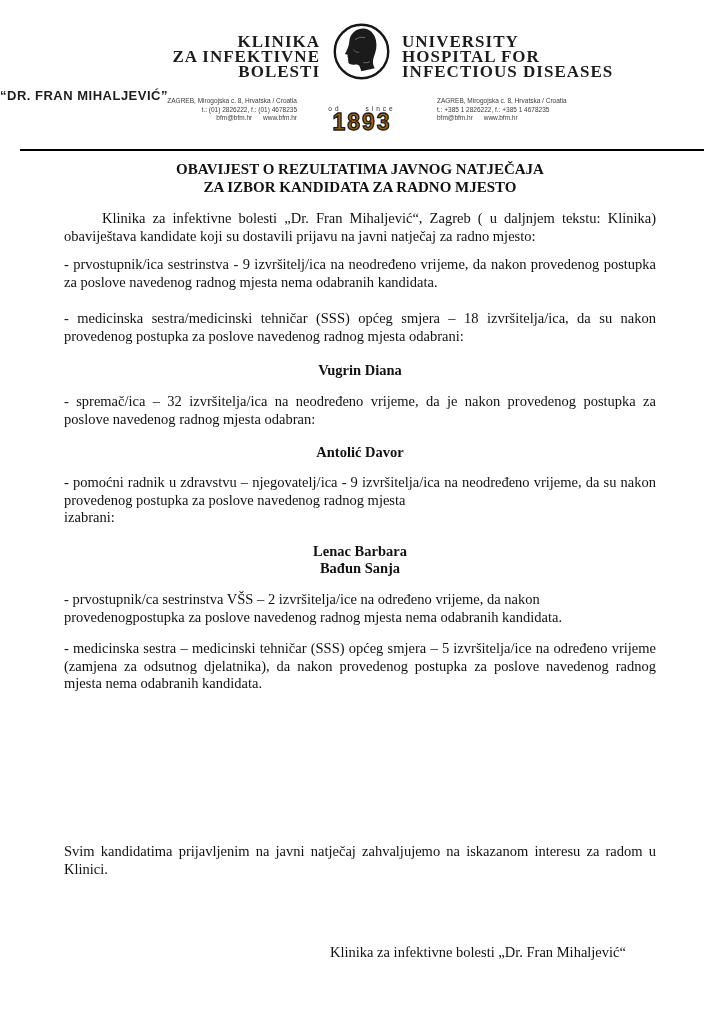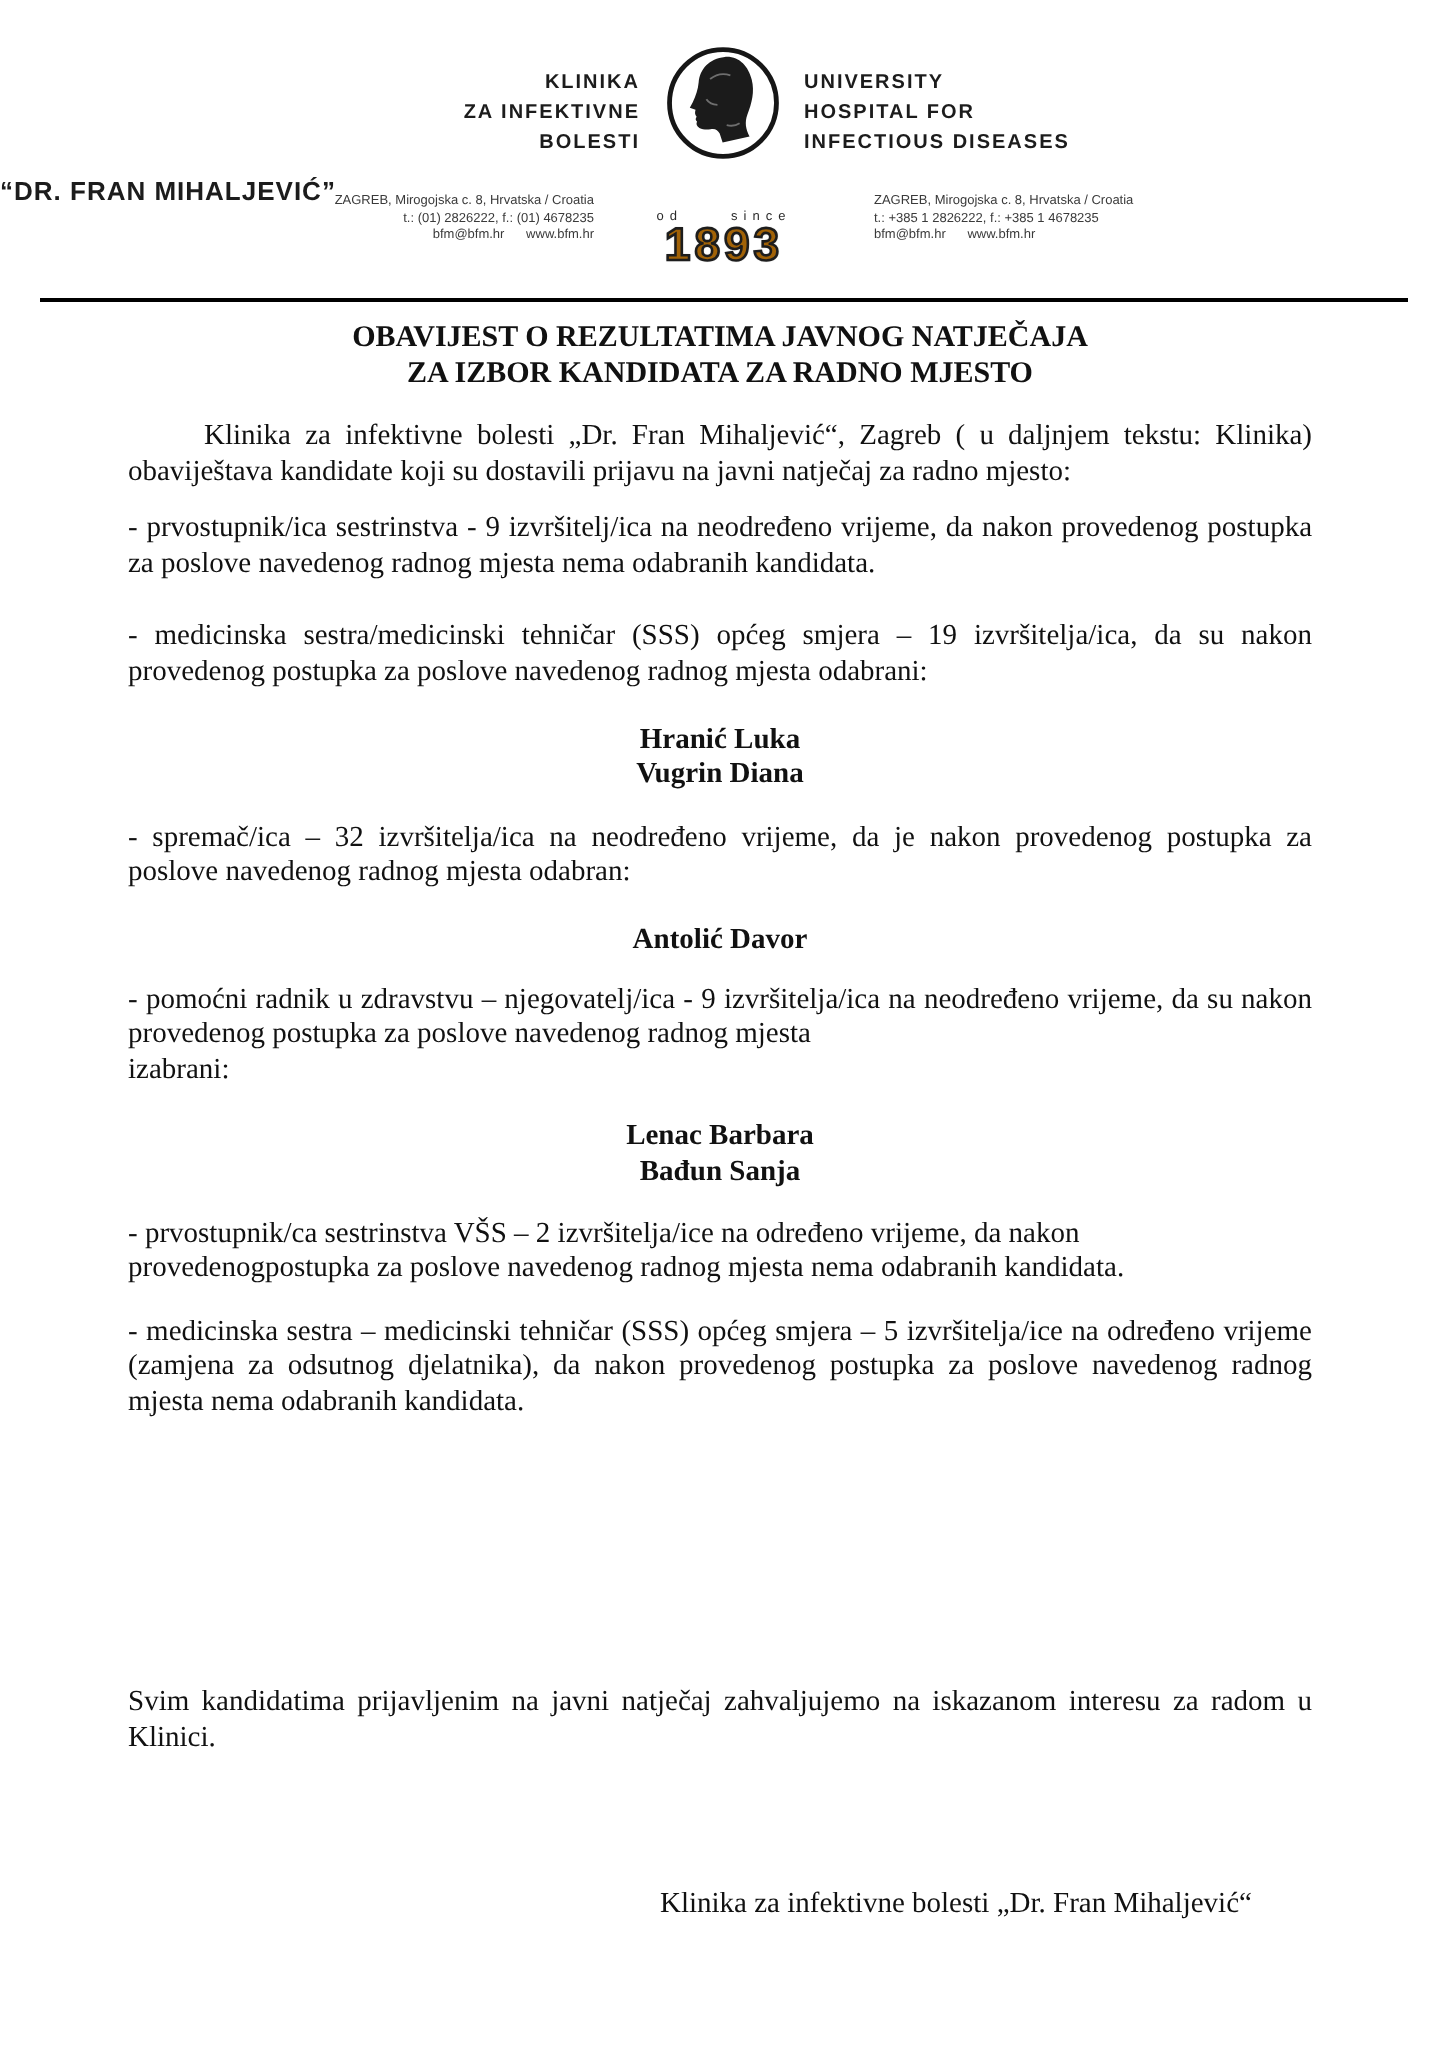--- a/index.html
+++ b/index.html
@@ -5,22 +5,22 @@
   html,body{margin:0;padding:0;background:#e8e8e8;}
   .page{
     position:relative;width:724px;height:1024px;margin:0 auto;
     background:#ffffff;color:#111;
     font-family:"Liberation Serif", serif;
     overflow:hidden;
   }
   
   .lh-name{
     position:absolute;top:34px;
-    font-family:Liberation Sans, sans-serif;
-    font-weight:700;font-size:10px;line-height:15px;letter-spacing:1px;color:#1c1c1c;
+    font-family:Liberation Serif, serif;
+    font-weight:700;font-size:17px;line-height:15px;letter-spacing:1px;color:#1c1c1c;
   }
   .lh-name.hr{right:404px;text-align:right;}
   .lh-name.en{left:402px;text-align:left;}
   .logo{position:absolute;left:332px;top:22px;width:59px;height:59px;}
   .founder{
     position:absolute;top:88px;left:0;width:100%;
     font-family:"Liberation Sans", sans-serif;font-weight:700;font-size:13px;letter-spacing:.5px;color:#1c1c1c;
   }
   .contact{
     position:absolute;top:97px;
@@ -116,23 +116,22 @@
     <div class="doc-title">
       <div>OBAVIJEST O REZULTATIMA JAVNOG NATJEČAJA</div>
       <div>ZA IZBOR KANDIDATA ZA RADNO MJESTO</div>
     </div>
 
 
     <p class="para p-intro">Klinika za infektivne bolesti „Dr. Fran Mihaljević“, Zagreb ( u daljnjem tekstu: Klinika) obaviještava kandidate koji su dostavili prijavu na javni natječaj za radno mjesto:</p>
 
     <p class="para p-1">- prvostupnik/ica sestrinstva - 9 izvršitelj/ica na neodređeno vrijeme, da nakon provedenog postupka za poslove navedenog radnog mjesta nema odabranih kandidata.</p>
 
-    <p class="para p-2">- medicinska sestra/medicinski tehničar (SSS) općeg smjera – 19 izvršitelja/ica, da su nakon provedenog postupka za poslove navedenog radnog mjesta odabrani:</p>
+    <p class="para p-2">- medicinska sestra/medicinski tehničar (SSS) općeg smjera – 18 izvršitelja/ica, da su nakon provedenog postupka za poslove navedenog radnog mjesta odabrani:</p>
     <div class="names">
-      <div>Hranić Luka</div>
       <div>Vugrin Diana</div>
     </div>
 
     <p class="para p-3">- spremač/ica – 32 izvršitelja/ica na neodređeno vrijeme, da je nakon provedenog postupka za poslove navedenog radnog mjesta odabran:</p>
     <div class="names">
       <div>Antolić Davor</div>
     </div>
 
     <p class="para p-4">- pomoćni radnik u zdravstvu – njegovatelj/ica - 9 izvršitelja/ica na neodređeno vrijeme, da su nakon provedenog postupka za poslove navedenog radnog mjesta
 izabrani:</p>

